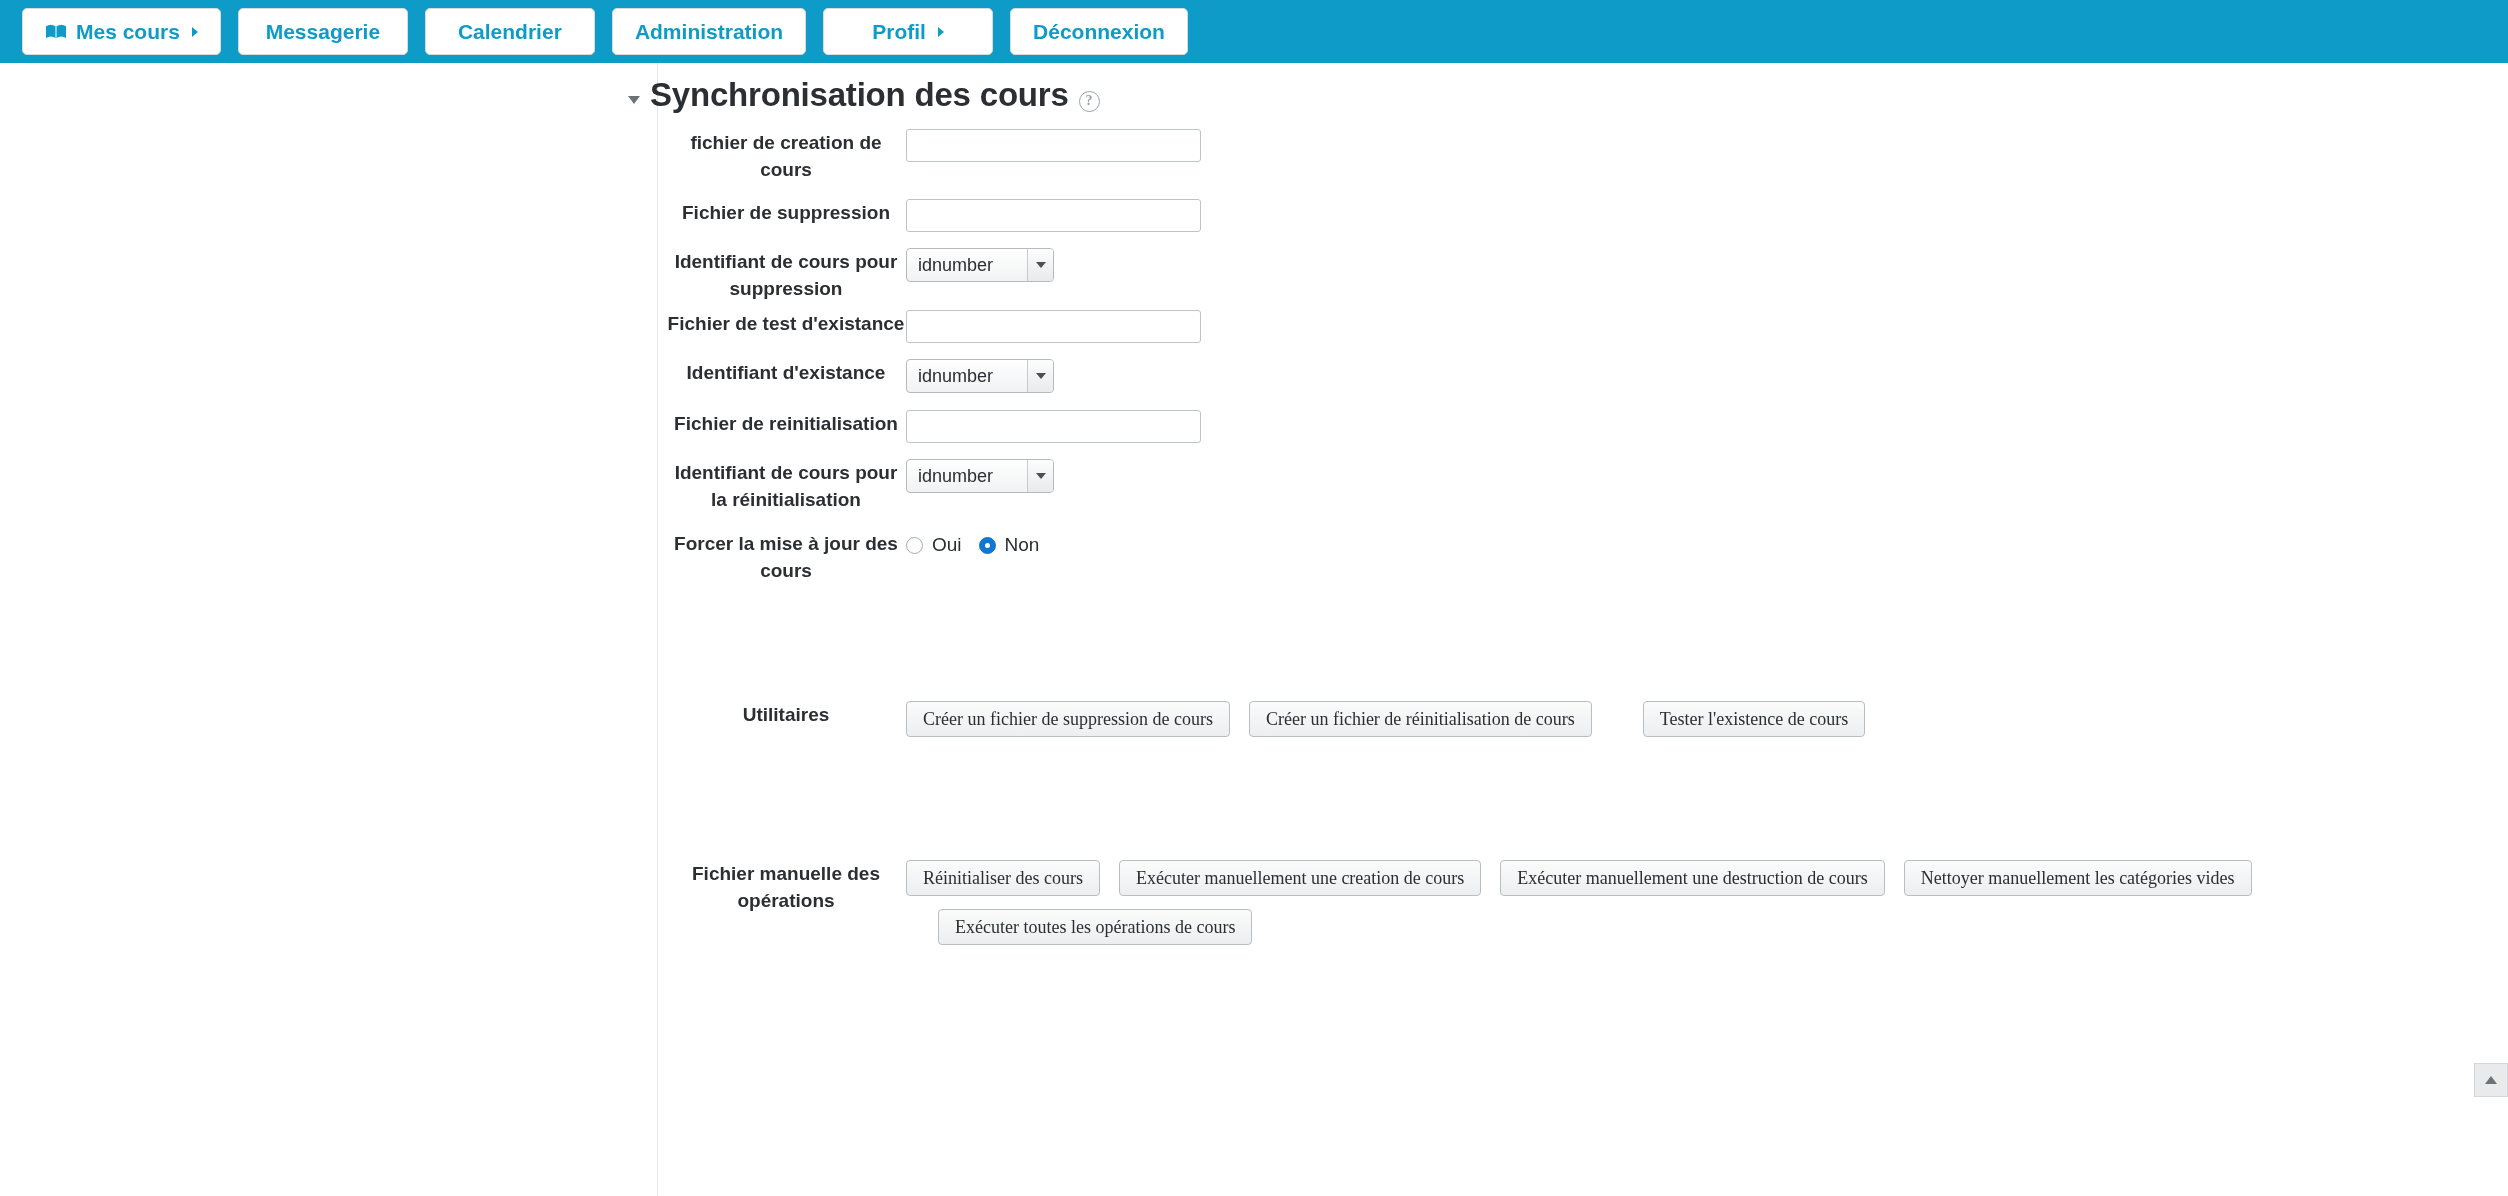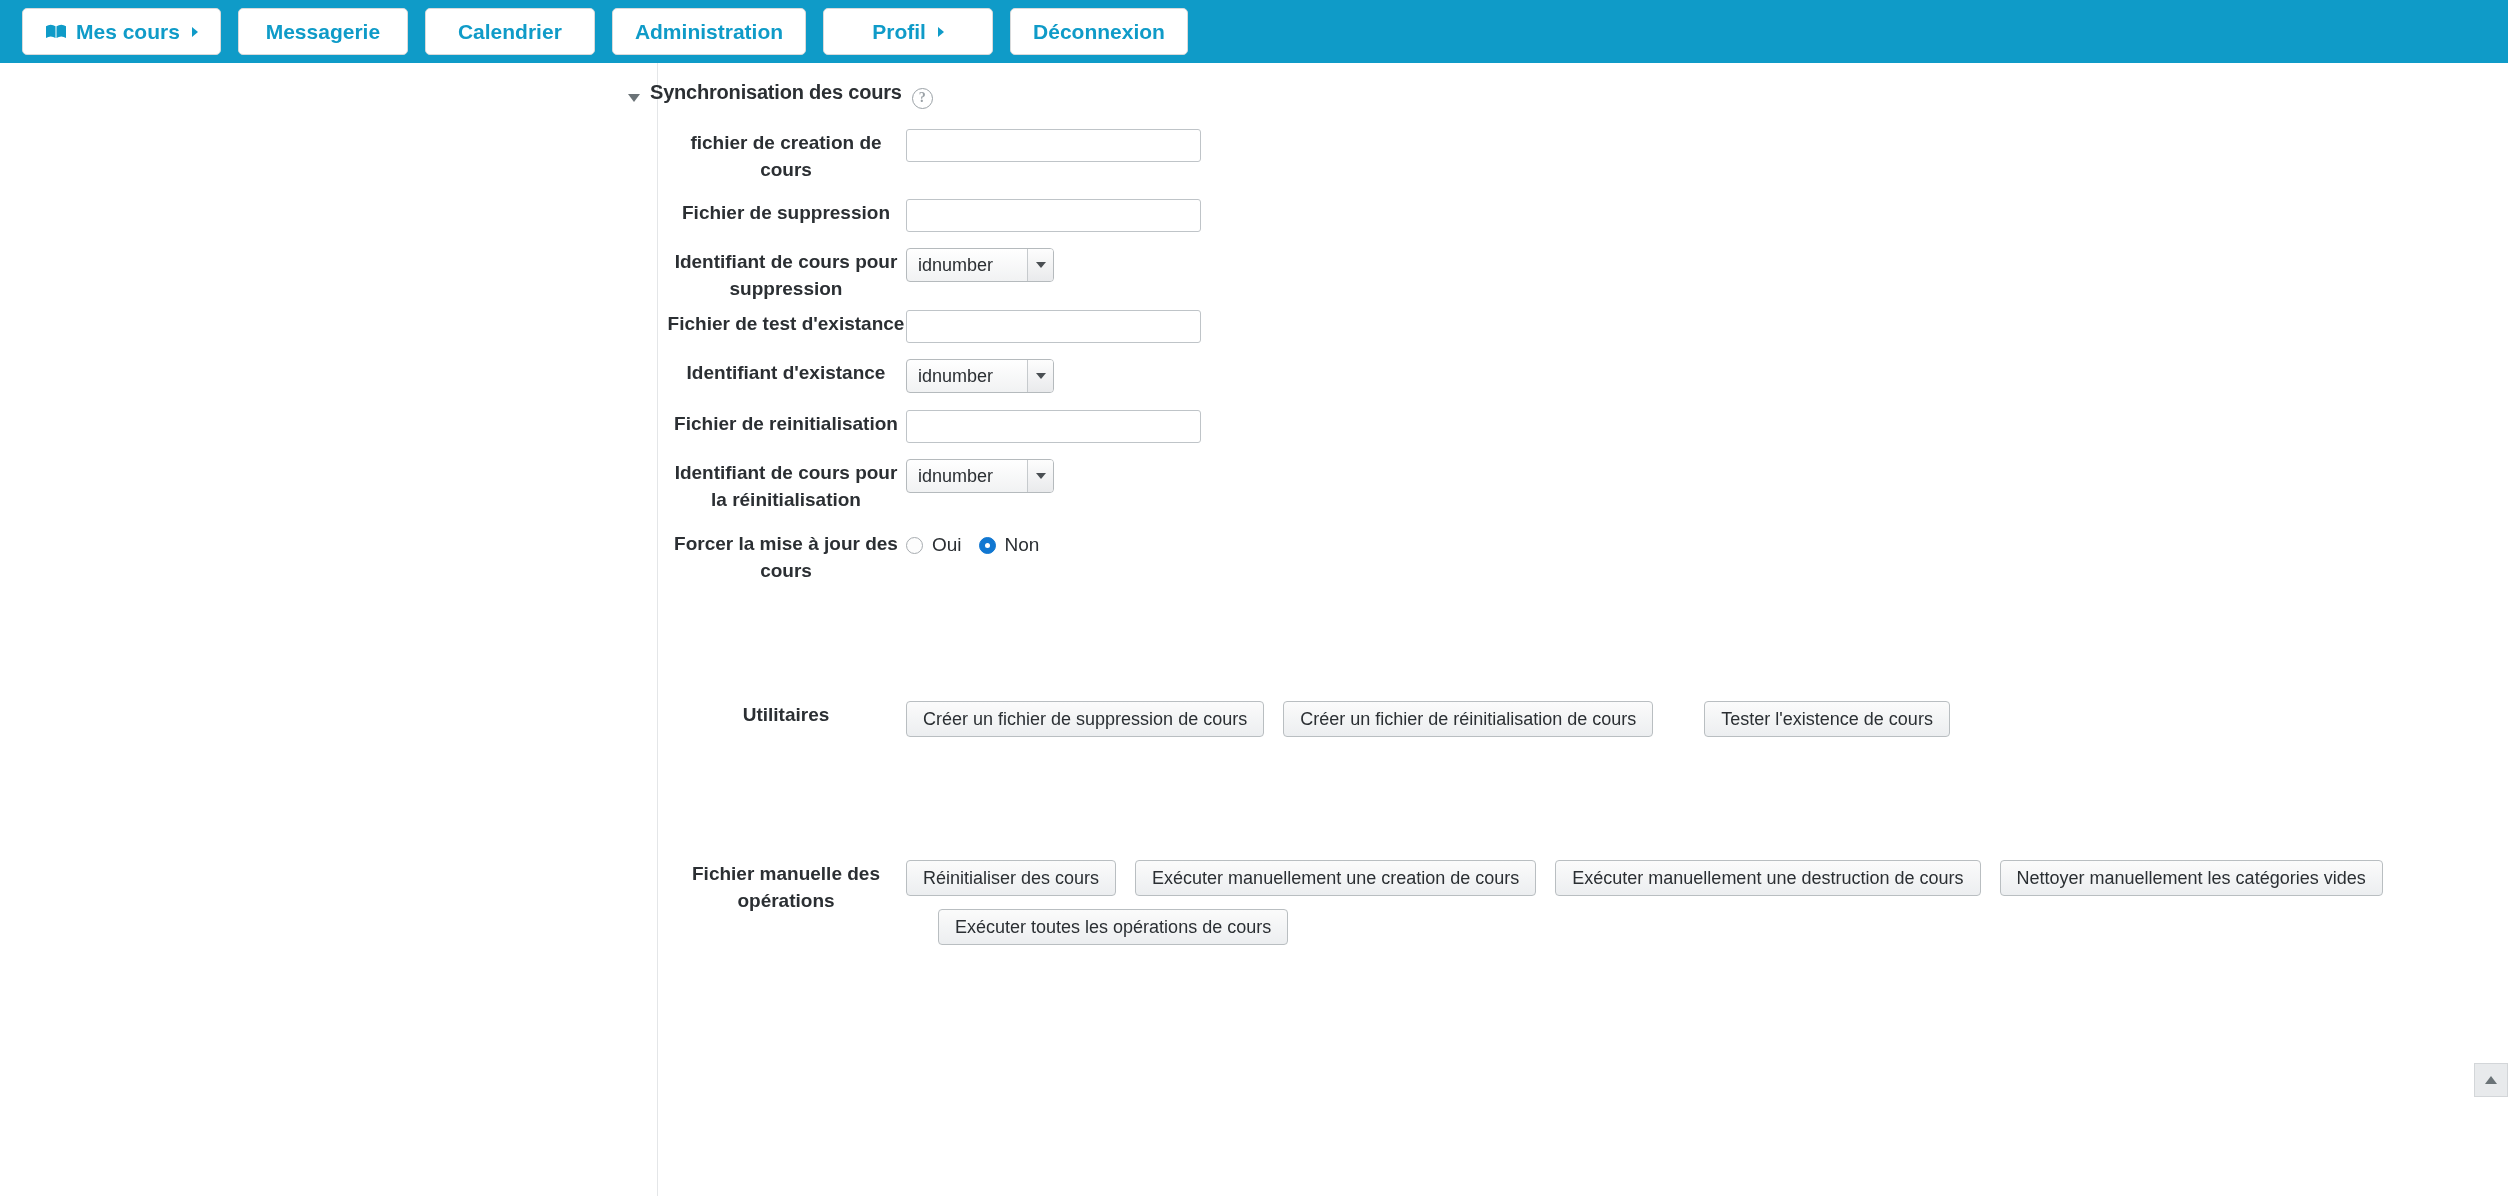--- a/index.html
+++ b/index.html
@@ -84,21 +84,21 @@
   }
   .collapse-caret {
     width: 0; height: 0;
     border-top: 8px solid #6b7377;
     border-left: 6px solid transparent;
     border-right: 6px solid transparent;
     margin-top: 10px;
     cursor: pointer;
   }
   .section-title {
-    font-size: 20px;
+    font-size: 33px;
     font-weight: bold;
     color: #2b2f33;
     letter-spacing: -0.2px;
     text-align: center;
   }
   .help-icon {
     width: 21px; height: 21px;
     border-radius: 50%;
     border: 1.6px solid #9aa1a6;
     color: #9aa1a6;
@@ -218,20 +218,21 @@
     padding: 0 16px;
     border: 1px solid #b9bec1;
     border-radius: 4px;
     background: linear-gradient(#fbfbfb, #eceef0);
     font-size: 18px;
     color: #2b2f33;
     cursor: pointer;
     white-space: nowrap;
     margin-right: 19px;
     margin-bottom: 13px;
+    font-family: Liberation Serif, serif;
   }
   .btn:last-child { margin-right: 0; margin-left: 32px; }
   .btn-row { display: flex; flex-wrap: wrap; align-items: flex-start; }
 
   
   .to-top {
     position: absolute;
     right: 0px;
     top: 1000px;
     width: 34px;

